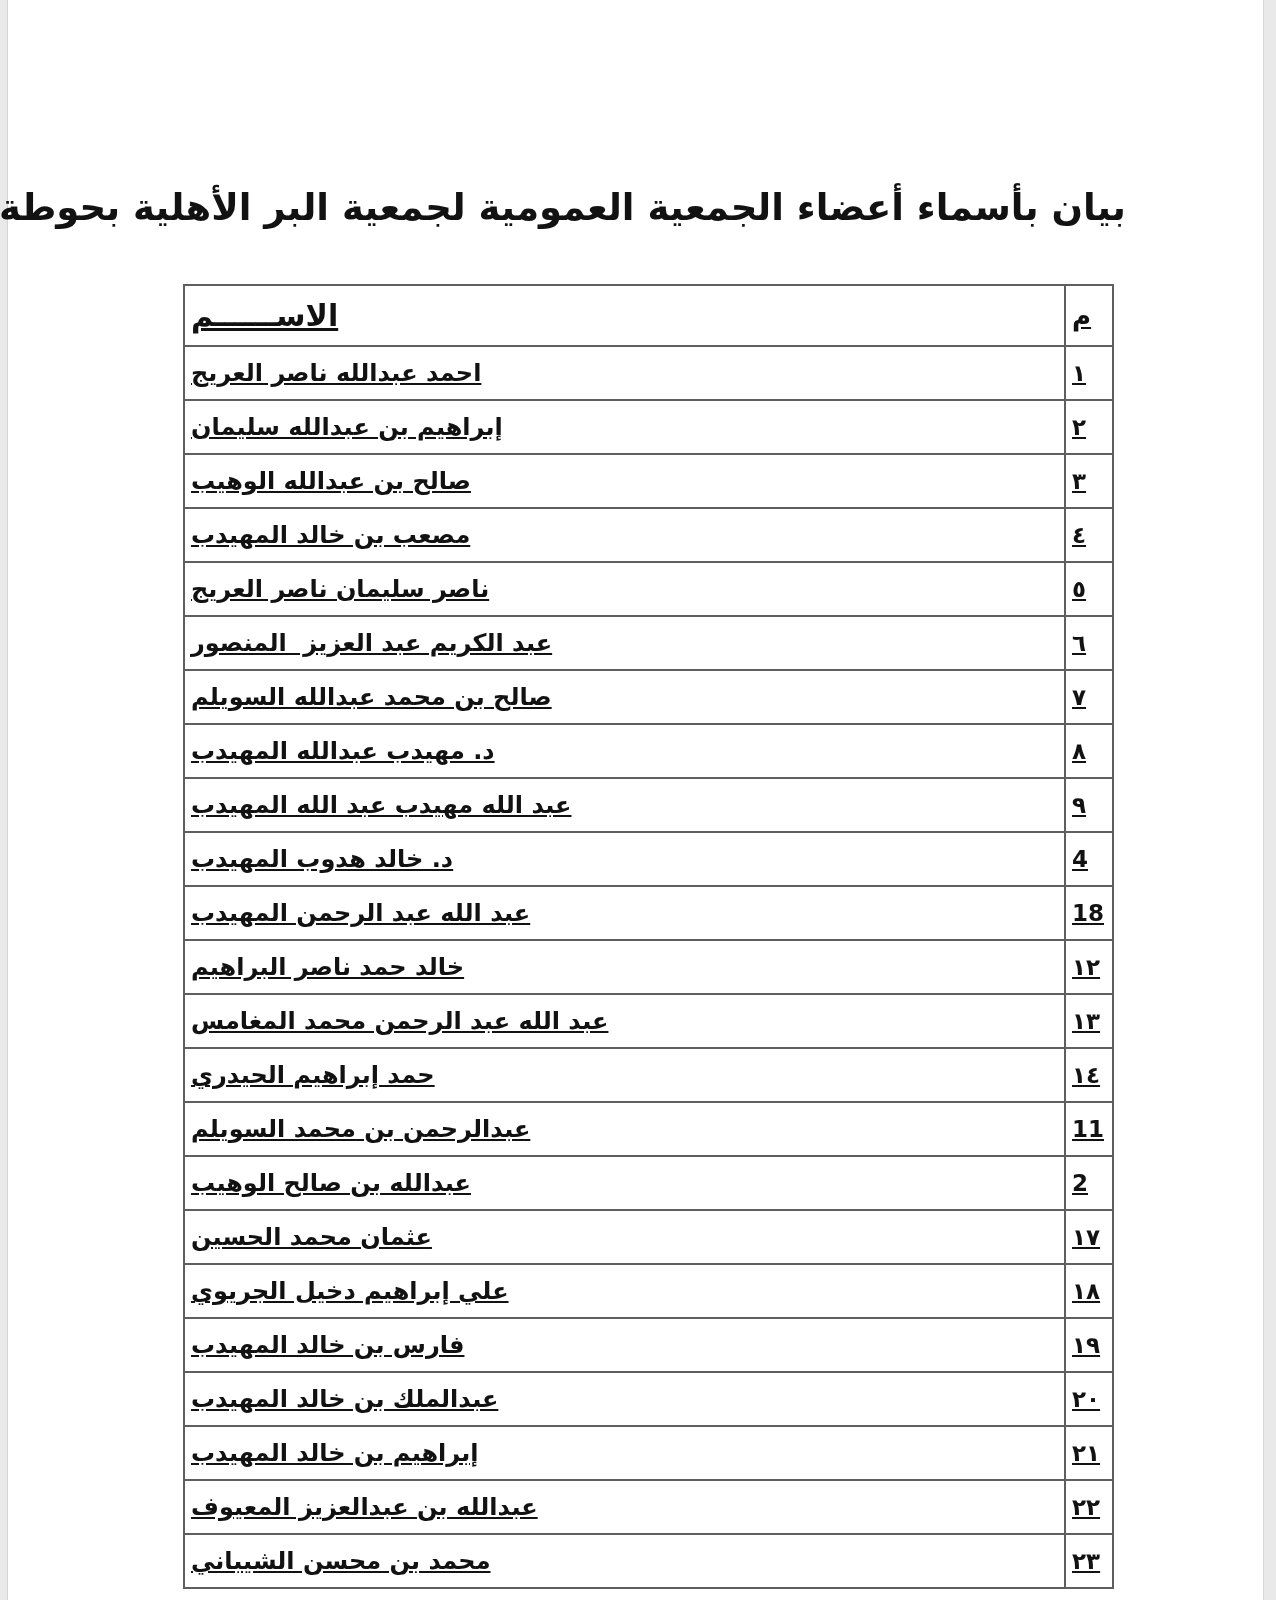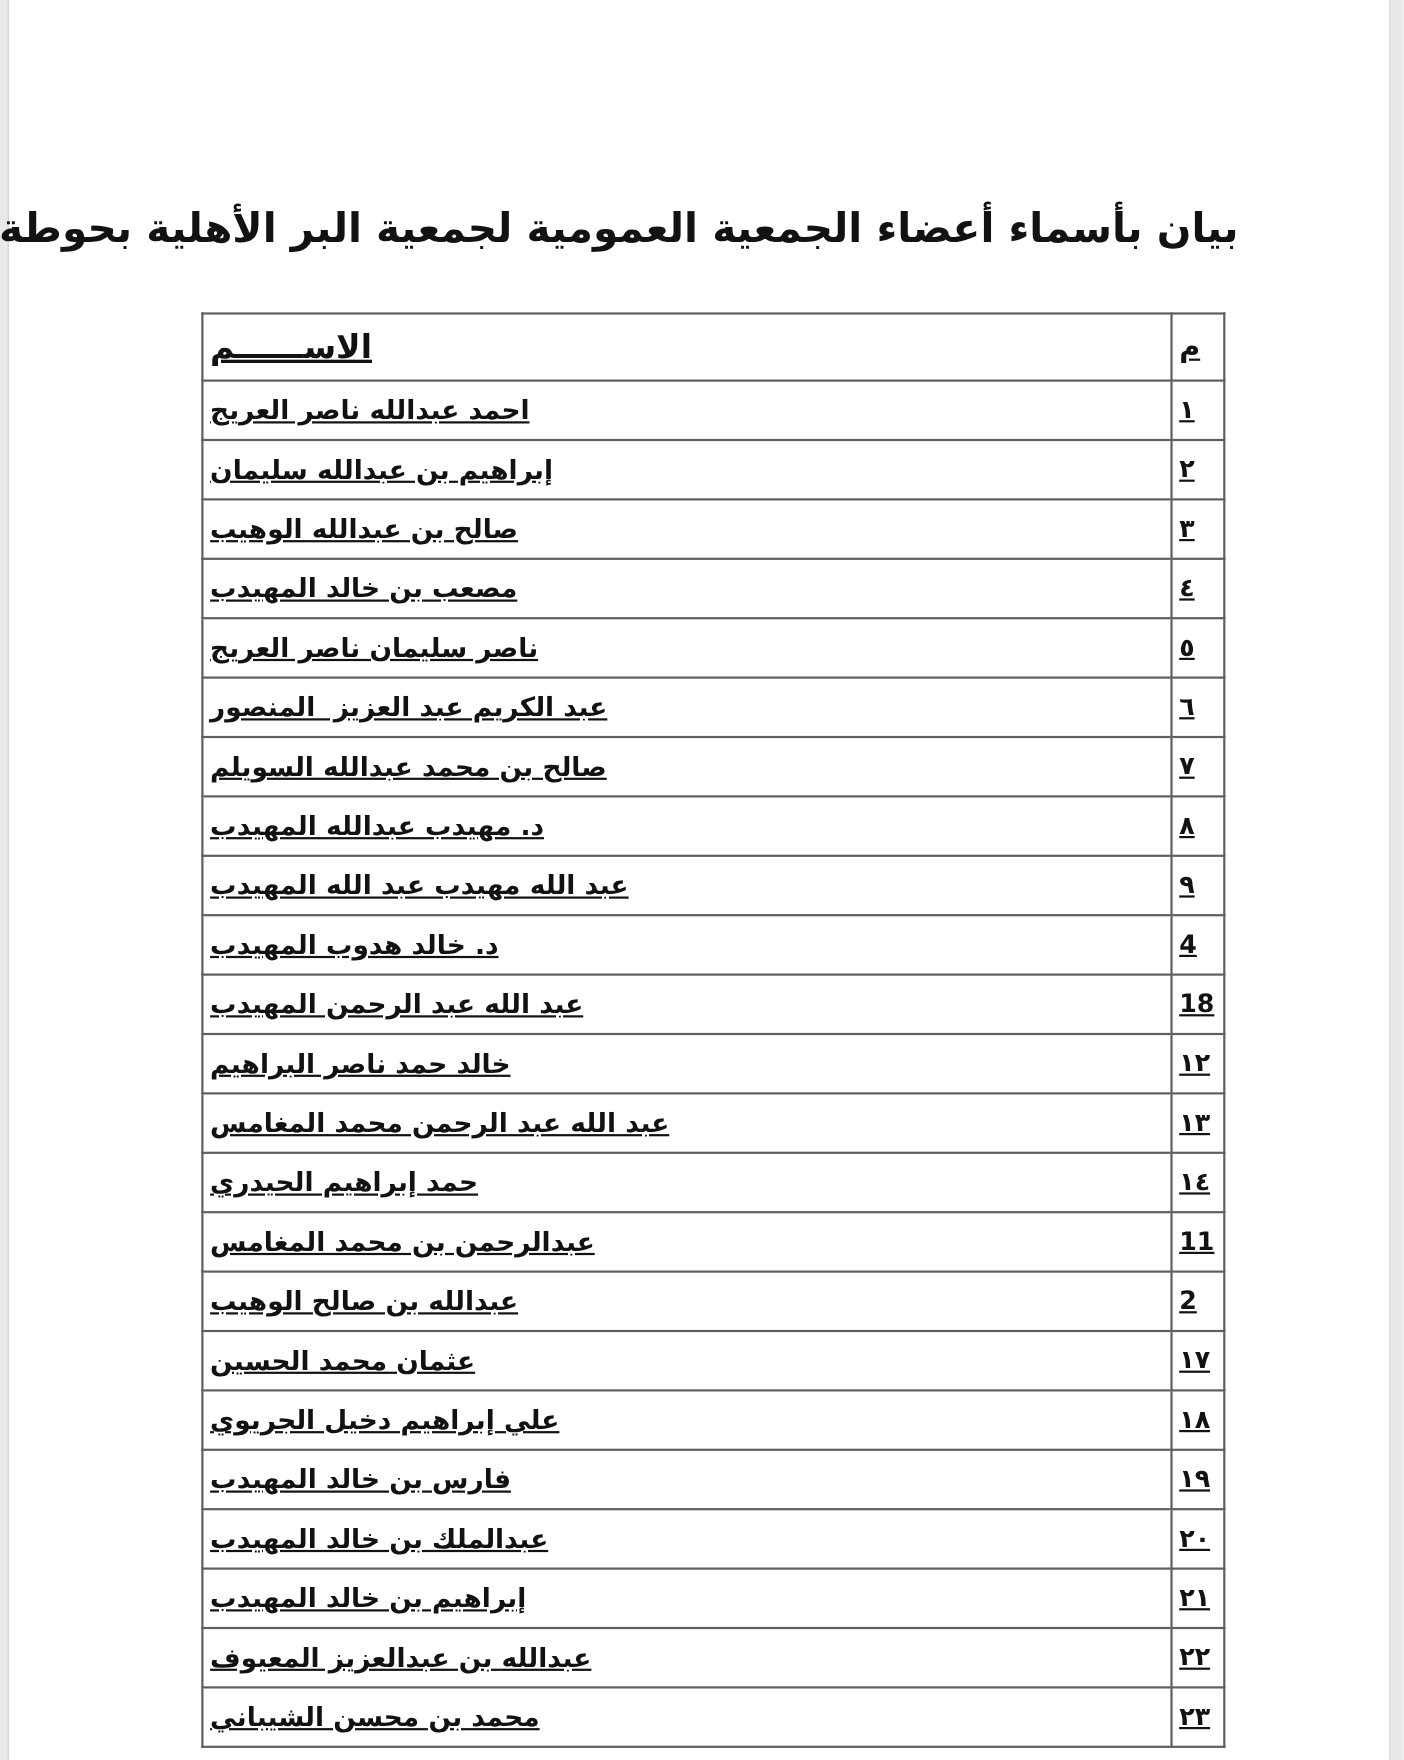--- a/index.html
+++ b/index.html
@@ -129,21 +129,21 @@
       <tr>
     <td class="num-cell">١٣</td>
     <td class="name-cell">عبد الله عبد الرحمن محمد المغامس</td>
   </tr>
       <tr>
     <td class="num-cell">١٤</td>
     <td class="name-cell">حمد إبراهيم الحيدري</td>
   </tr>
       <tr>
     <td class="num-cell">11</td>
-    <td class="name-cell">عبدالرحمن بن محمد المغامس</td>
+    <td class="name-cell">عبدالرحمن بن محمد السويلم</td>
   </tr>
       <tr>
     <td class="num-cell">2</td>
     <td class="name-cell">عبدالله بن صالح الوهيب</td>
   </tr>
       <tr>
     <td class="num-cell">١٧</td>
     <td class="name-cell">عثمان محمد الحسين</td>
   </tr>
       <tr>

